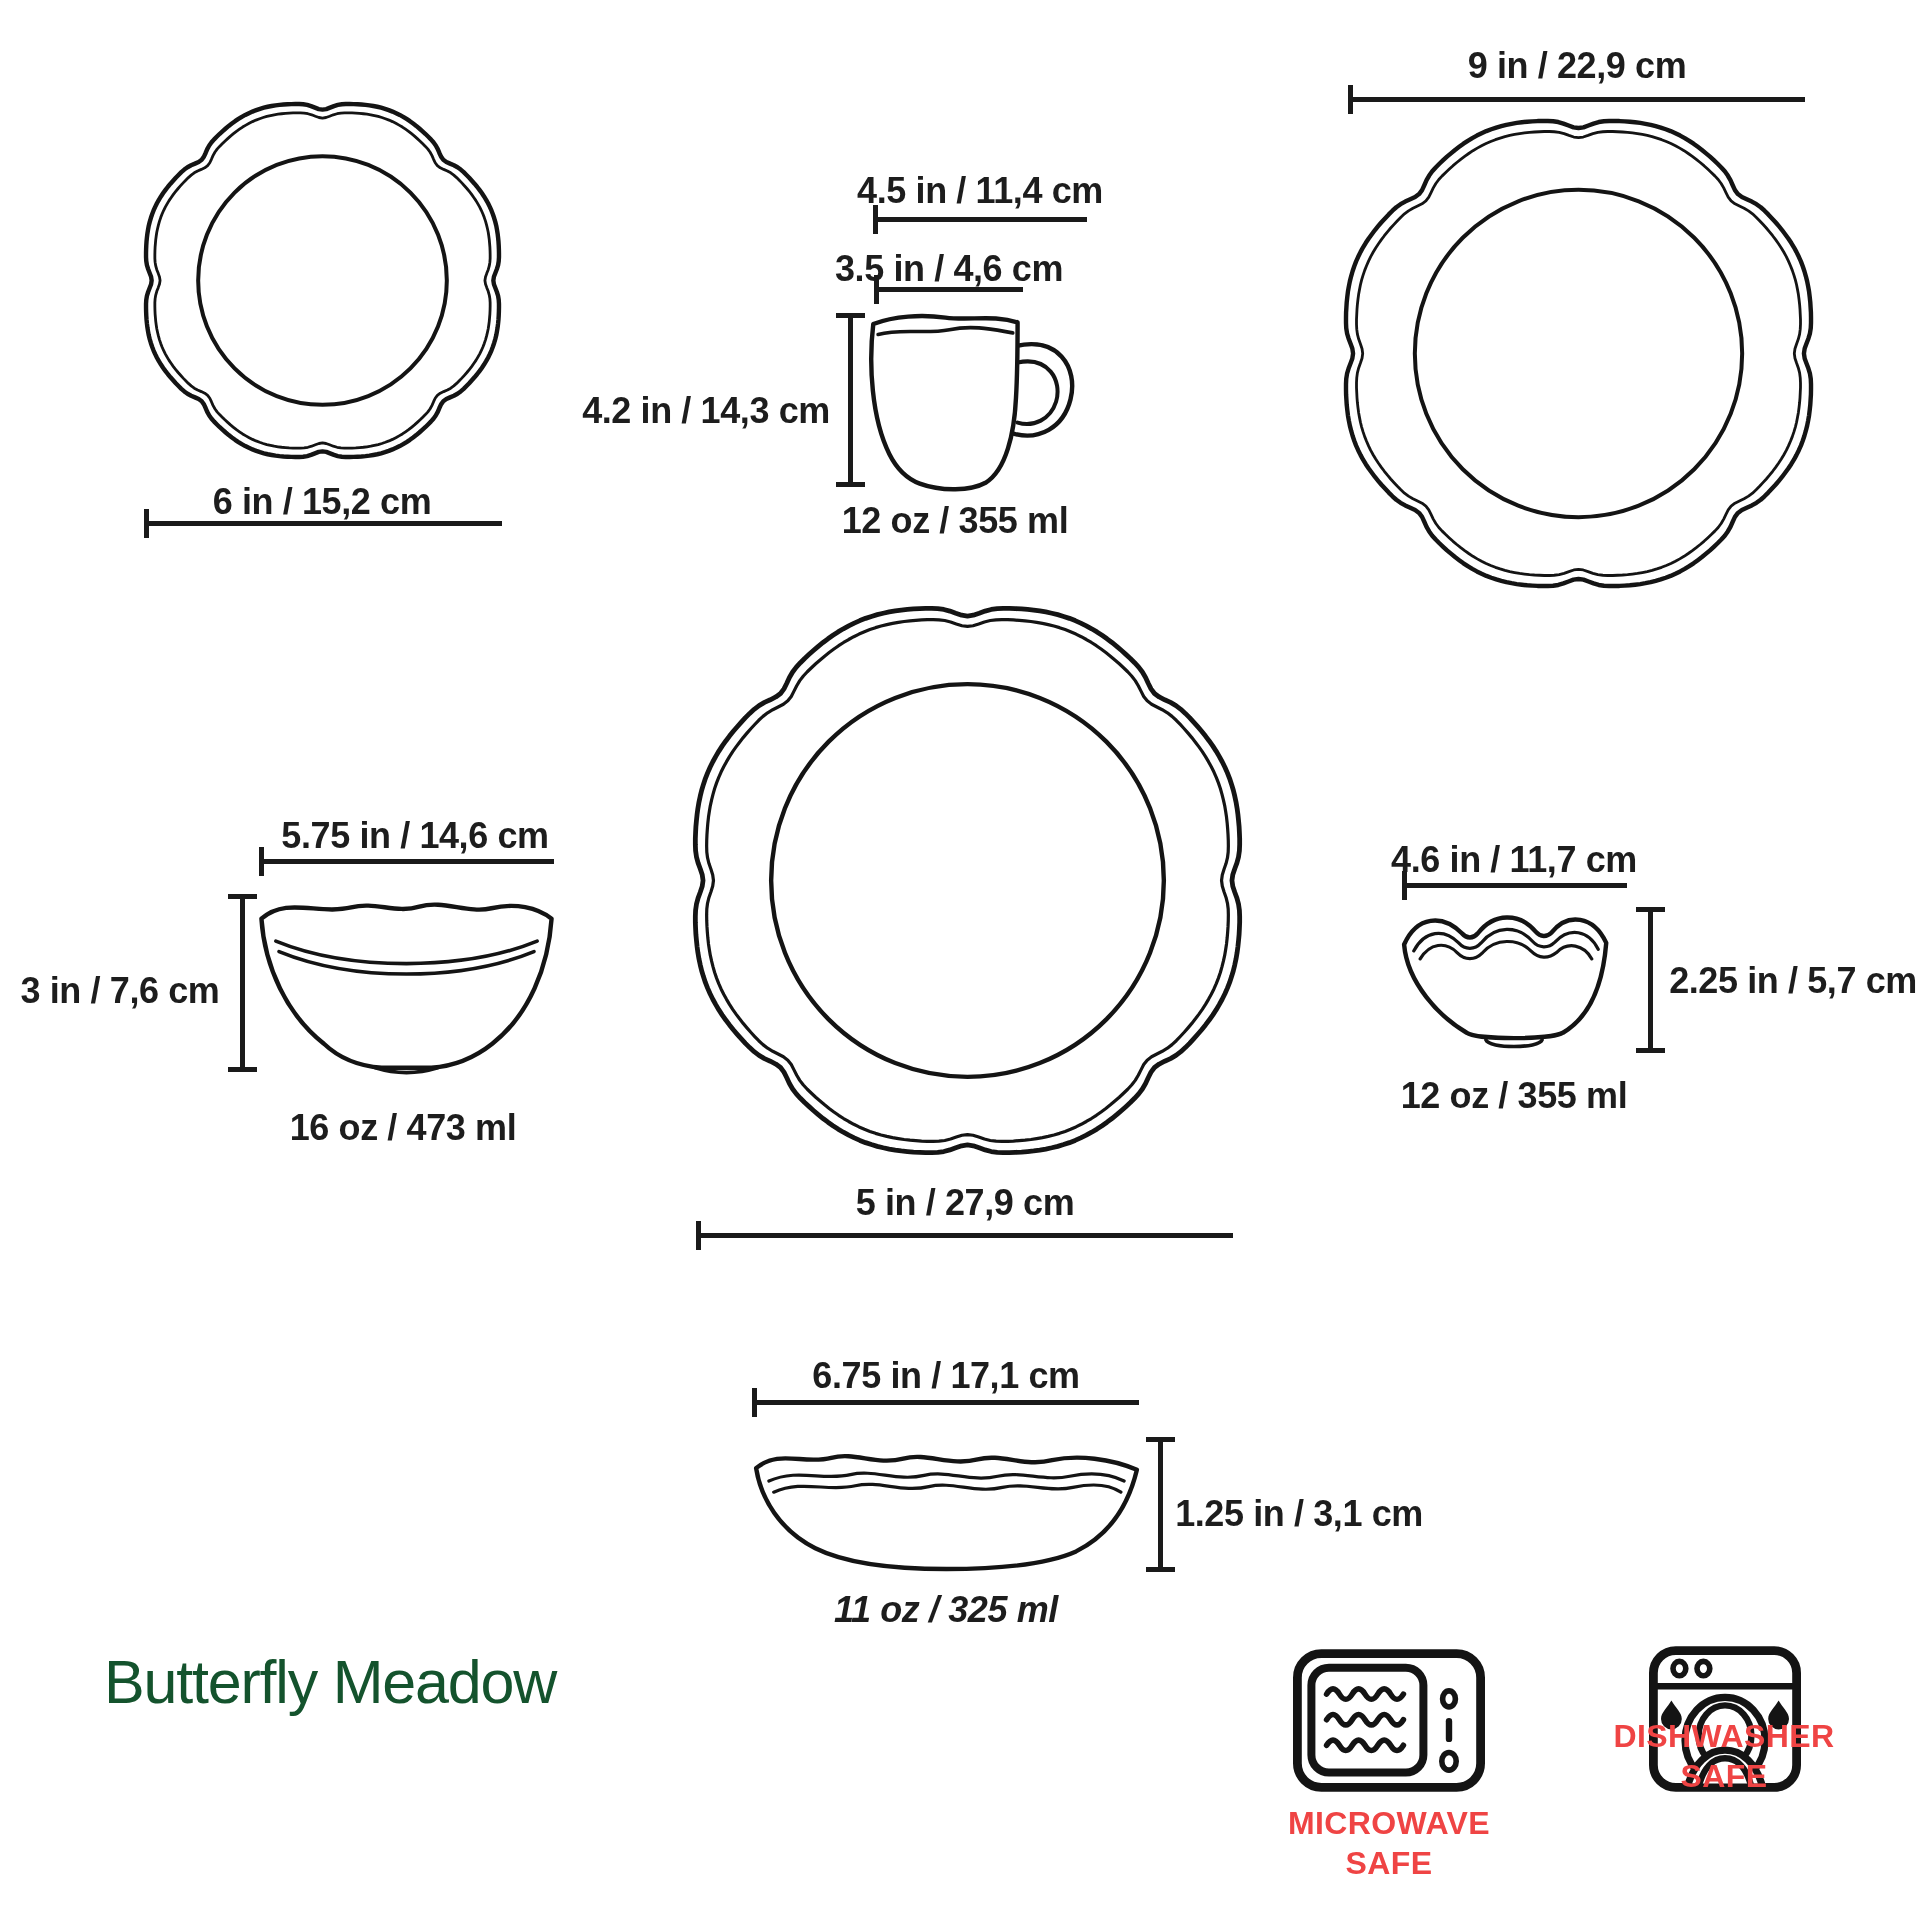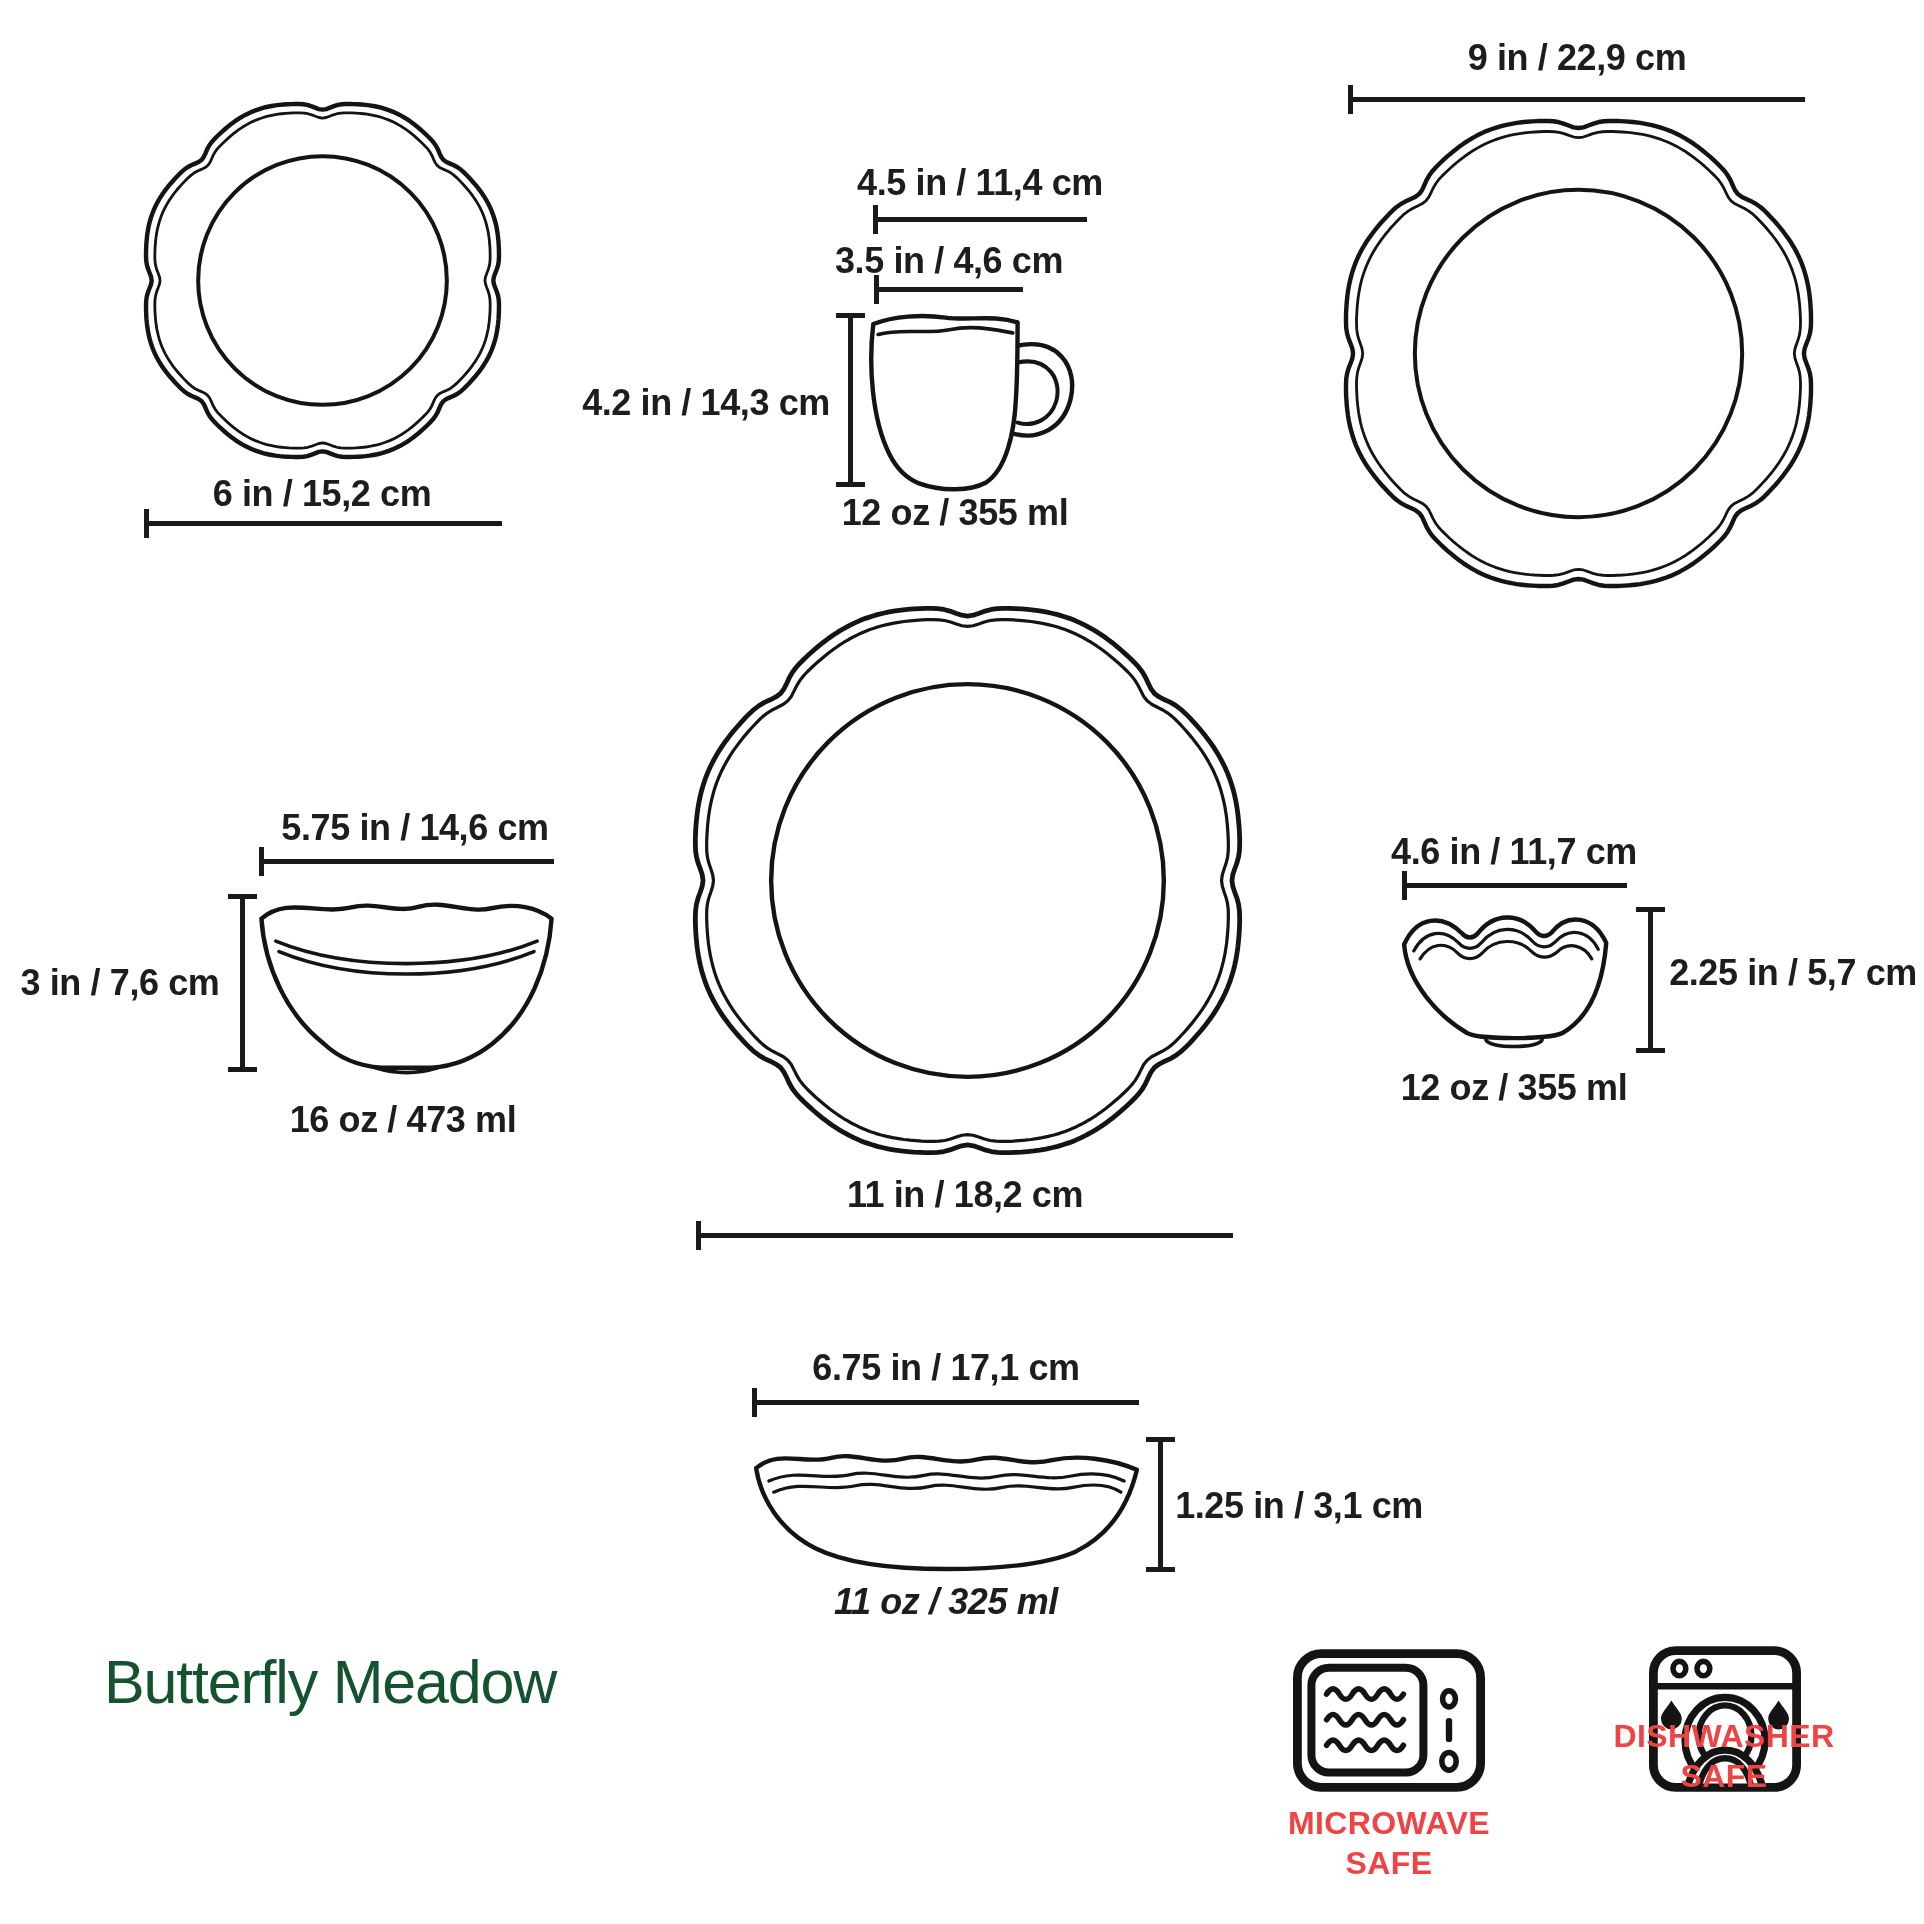--- a/index.html
+++ b/index.html
@@ -14,21 +14,21 @@
   
   .dimh{position:absolute;height:4.8px;background:#1a1a1a;}
   .dimh::before,.dimh::after{content:"";position:absolute;top:-12px;width:4.8px;height:29px;background:#1a1a1a;}
   .dimh::before{left:0;}　.dimh::after{right:0;}
   .dimv{position:absolute;width:4.8px;background:#1a1a1a;}
   .dimv::before,.dimv::after{content:"";position:absolute;left:-12px;width:29px;height:4.8px;background:#1a1a1a;}
   .dimv::before{top:0;} .dimv::after{bottom:0;}
   
   .dlabel{
     position:absolute;transform:translate(-50%,-50%);
-    font-size:36px;font-weight:700;letter-spacing:-0.4px;white-space:nowrap;color:#1d1d1d;
+    font-size:36px;font-weight:700;letter-spacing:-0.4px;white-space:nowrap;color:#1d1d1d;margin-top:8px;
   }
   .brand{position:absolute;left:104px;top:1649px;}
   .brand-title{margin:0;font-size:61px;font-weight:500;letter-spacing:-1.2px;color:#14532d;line-height:1.1;}
   .brand-sub{margin:11.2px 0 0 0;font-size:46px;font-weight:400;letter-spacing:-0.4px;color:#3d3d3d;line-height:1.1;}
   .badge-label{
     position:absolute;transform:translateX(-50%);text-align:center;
     font-size:32px;font-weight:800;letter-spacing:0.4px;line-height:1.25;color:#ef4444;white-space:nowrap;
   }
   .badge-label span{display:block;}
 </style>
@@ -82,21 +82,21 @@
     <path class="ink" stroke-width="4.5" d="M30,93 C74,111 124,121 189,121 C254,121 304,111 348,93"></path>
     <path class="ink" stroke-width="4.5" d="M150,238 Q189,250 228,238"></path>
   </svg>
   <div class="dlabel" style="left:403px;top:1120px;">16 oz / 473 ml</div>
 
   <svg style="left:683px;top:596px;" width="569" height="569" viewBox="-355 -355 710 710">
     <path class="ink fillw" stroke-width="6" d="M330.0,0.0L331.0,7.2L333.5,14.6L336.2,22.0L338.2,29.6L339.3,37.2L339.6,44.7L339.6,52.3L339.3,59.8L338.9,67.4L338.2,75.0L337.4,82.6L336.4,90.1L335.1,97.7L333.5,105.2L331.7,112.6L329.5,119.9L327.1,127.2L324.3,134.3L321.2,141.3L317.8,148.2L314.1,154.9L310.2,161.5L306.0,167.9L301.6,174.1L297.0,180.2L292.2,186.2L287.3,191.9L282.2,197.6L277.1,203.2L271.8,208.5L266.2,213.6L260.1,218.2L253.3,222.2L246.1,225.5L239.2,229.0L233.3,233.3L229.0,239.2L225.5,246.1L222.2,253.3L218.2,260.1L213.6,266.2L208.5,271.8L203.2,277.1L197.6,282.2L191.9,287.3L186.2,292.2L180.2,297.0L174.1,301.6L167.9,306.0L161.5,310.2L154.9,314.1L148.2,317.8L141.3,321.2L134.3,324.3L127.2,327.1L119.9,329.5L112.6,331.7L105.2,333.5L97.7,335.1L90.1,336.4L82.6,337.4L75.0,338.2L67.4,338.9L59.8,339.3L52.3,339.6L44.7,339.6L37.2,339.3L29.6,338.2L22.0,336.2L14.6,333.5L7.2,331.0L0.0,330.0L-7.2,331.0L-14.6,333.5L-22.0,336.2L-29.6,338.2L-37.2,339.3L-44.7,339.6L-52.3,339.6L-59.8,339.3L-67.4,338.9L-75.0,338.2L-82.6,337.4L-90.1,336.4L-97.7,335.1L-105.2,333.5L-112.6,331.7L-119.9,329.5L-127.2,327.1L-134.3,324.3L-141.3,321.2L-148.2,317.8L-154.9,314.1L-161.5,310.2L-167.9,306.0L-174.1,301.6L-180.2,297.0L-186.2,292.2L-191.9,287.3L-197.6,282.2L-203.2,277.1L-208.5,271.8L-213.6,266.2L-218.2,260.1L-222.2,253.3L-225.5,246.1L-229.0,239.2L-233.3,233.3L-239.2,229.0L-246.1,225.5L-253.3,222.2L-260.1,218.2L-266.2,213.6L-271.8,208.5L-277.1,203.2L-282.2,197.6L-287.3,191.9L-292.2,186.2L-297.0,180.2L-301.6,174.1L-306.0,167.9L-310.2,161.5L-314.1,154.9L-317.8,148.2L-321.2,141.3L-324.3,134.3L-327.1,127.2L-329.5,119.9L-331.7,112.6L-333.5,105.2L-335.1,97.7L-336.4,90.1L-337.4,82.6L-338.2,75.0L-338.9,67.4L-339.3,59.8L-339.6,52.3L-339.6,44.7L-339.3,37.2L-338.2,29.6L-336.2,22.0L-333.5,14.6L-331.0,7.2L-330.0,0.0L-331.0,-7.2L-333.5,-14.6L-336.2,-22.0L-338.2,-29.6L-339.3,-37.2L-339.6,-44.7L-339.6,-52.3L-339.3,-59.8L-338.9,-67.4L-338.2,-75.0L-337.4,-82.6L-336.4,-90.1L-335.1,-97.7L-333.5,-105.2L-331.7,-112.6L-329.5,-119.9L-327.1,-127.2L-324.3,-134.3L-321.2,-141.3L-317.8,-148.2L-314.1,-154.9L-310.2,-161.5L-306.0,-167.9L-301.6,-174.1L-297.0,-180.2L-292.2,-186.2L-287.3,-191.9L-282.2,-197.6L-277.1,-203.2L-271.8,-208.5L-266.2,-213.6L-260.1,-218.2L-253.3,-222.2L-246.1,-225.5L-239.2,-229.0L-233.3,-233.3L-229.0,-239.2L-225.5,-246.1L-222.2,-253.3L-218.2,-260.1L-213.6,-266.2L-208.5,-271.8L-203.2,-277.1L-197.6,-282.2L-191.9,-287.3L-186.2,-292.2L-180.2,-297.0L-174.1,-301.6L-167.9,-306.0L-161.5,-310.2L-154.9,-314.1L-148.2,-317.8L-141.3,-321.2L-134.3,-324.3L-127.2,-327.1L-119.9,-329.5L-112.6,-331.7L-105.2,-333.5L-97.7,-335.1L-90.1,-336.4L-82.6,-337.4L-75.0,-338.2L-67.4,-338.9L-59.8,-339.3L-52.3,-339.6L-44.7,-339.6L-37.2,-339.3L-29.6,-338.2L-22.0,-336.2L-14.6,-333.5L-7.2,-331.0L-0.0,-330.0L7.2,-331.0L14.6,-333.5L22.0,-336.2L29.6,-338.2L37.2,-339.3L44.7,-339.6L52.3,-339.6L59.8,-339.3L67.4,-338.9L75.0,-338.2L82.6,-337.4L90.1,-336.4L97.7,-335.1L105.2,-333.5L112.6,-331.7L119.9,-329.5L127.2,-327.1L134.3,-324.3L141.3,-321.2L148.2,-317.8L154.9,-314.1L161.5,-310.2L167.9,-306.0L174.1,-301.6L180.2,-297.0L186.2,-292.2L191.9,-287.3L197.6,-282.2L203.2,-277.1L208.5,-271.8L213.6,-266.2L218.2,-260.1L222.2,-253.3L225.5,-246.1L229.0,-239.2L233.3,-233.3L239.2,-229.0L246.1,-225.5L253.3,-222.2L260.1,-218.2L266.2,-213.6L271.8,-208.5L277.1,-203.2L282.2,-197.6L287.3,-191.9L292.2,-186.2L297.0,-180.2L301.6,-174.1L306.0,-167.9L310.2,-161.5L314.1,-154.9L317.8,-148.2L321.2,-141.3L324.3,-134.3L327.1,-127.2L329.5,-119.9L331.7,-112.6L333.5,-105.2L335.1,-97.7L336.4,-90.1L337.4,-82.6L338.2,-75.0L338.9,-67.4L339.3,-59.8L339.6,-52.3L339.6,-44.7L339.3,-37.2L338.2,-29.6L336.2,-22.0L333.5,-14.6L331.0,-7.2L330.0,-0.0Z"></path>
     <path class="ink" stroke-width="4" d="M317.0,0.0L317.9,6.9L320.1,14.0L322.6,21.1L324.4,28.4L325.3,35.6L325.5,42.9L325.4,50.1L325.1,57.3L324.6,64.6L324.0,71.8L323.2,79.1L322.1,86.3L320.9,93.5L319.3,100.7L317.5,107.8L315.5,114.8L313.1,121.8L310.4,128.6L307.5,135.3L304.2,141.9L300.7,148.3L297.0,154.6L293.0,160.8L288.8,166.7L284.4,172.6L279.9,178.3L275.2,183.9L270.4,189.4L265.5,194.7L260.5,199.9L255.2,204.8L249.4,209.3L243.0,213.1L236.3,216.5L229.7,219.9L224.2,224.2L219.9,229.7L216.5,236.3L213.1,243.0L209.3,249.4L204.8,255.2L199.9,260.5L194.7,265.5L189.4,270.4L183.9,275.2L178.3,279.9L172.6,284.4L166.7,288.8L160.8,293.0L154.6,297.0L148.3,300.7L141.9,304.2L135.3,307.5L128.6,310.4L121.8,313.1L114.8,315.5L107.8,317.5L100.7,319.3L93.5,320.9L86.3,322.1L79.1,323.2L71.8,324.0L64.6,324.6L57.3,325.1L50.1,325.4L42.9,325.5L35.6,325.3L28.4,324.4L21.1,322.6L14.0,320.1L6.9,317.9L0.0,317.0L-6.9,317.9L-14.0,320.1L-21.1,322.6L-28.4,324.4L-35.6,325.3L-42.9,325.5L-50.1,325.4L-57.3,325.1L-64.6,324.6L-71.8,324.0L-79.1,323.2L-86.3,322.1L-93.5,320.9L-100.7,319.3L-107.8,317.5L-114.8,315.5L-121.8,313.1L-128.6,310.4L-135.3,307.5L-141.9,304.2L-148.3,300.7L-154.6,297.0L-160.8,293.0L-166.7,288.8L-172.6,284.4L-178.3,279.9L-183.9,275.2L-189.4,270.4L-194.7,265.5L-199.9,260.5L-204.8,255.2L-209.3,249.4L-213.1,243.0L-216.5,236.3L-219.9,229.7L-224.2,224.2L-229.7,219.9L-236.3,216.5L-243.0,213.1L-249.4,209.3L-255.2,204.8L-260.5,199.9L-265.5,194.7L-270.4,189.4L-275.2,183.9L-279.9,178.3L-284.4,172.6L-288.8,166.7L-293.0,160.8L-297.0,154.6L-300.7,148.3L-304.2,141.9L-307.5,135.3L-310.4,128.6L-313.1,121.8L-315.5,114.8L-317.5,107.8L-319.3,100.7L-320.9,93.5L-322.1,86.3L-323.2,79.1L-324.0,71.8L-324.6,64.6L-325.1,57.3L-325.4,50.1L-325.5,42.9L-325.3,35.6L-324.4,28.4L-322.6,21.1L-320.1,14.0L-317.9,6.9L-317.0,0.0L-317.9,-6.9L-320.1,-14.0L-322.6,-21.1L-324.4,-28.4L-325.3,-35.6L-325.5,-42.9L-325.4,-50.1L-325.1,-57.3L-324.6,-64.6L-324.0,-71.8L-323.2,-79.1L-322.1,-86.3L-320.9,-93.5L-319.3,-100.7L-317.5,-107.8L-315.5,-114.8L-313.1,-121.8L-310.4,-128.6L-307.5,-135.3L-304.2,-141.9L-300.7,-148.3L-297.0,-154.6L-293.0,-160.8L-288.8,-166.7L-284.4,-172.6L-279.9,-178.3L-275.2,-183.9L-270.4,-189.4L-265.5,-194.7L-260.5,-199.9L-255.2,-204.8L-249.4,-209.3L-243.0,-213.1L-236.3,-216.5L-229.7,-219.9L-224.2,-224.2L-219.9,-229.7L-216.5,-236.3L-213.1,-243.0L-209.3,-249.4L-204.8,-255.2L-199.9,-260.5L-194.7,-265.5L-189.4,-270.4L-183.9,-275.2L-178.3,-279.9L-172.6,-284.4L-166.7,-288.8L-160.8,-293.0L-154.6,-297.0L-148.3,-300.7L-141.9,-304.2L-135.3,-307.5L-128.6,-310.4L-121.8,-313.1L-114.8,-315.5L-107.8,-317.5L-100.7,-319.3L-93.5,-320.9L-86.3,-322.1L-79.1,-323.2L-71.8,-324.0L-64.6,-324.6L-57.3,-325.1L-50.1,-325.4L-42.9,-325.5L-35.6,-325.3L-28.4,-324.4L-21.1,-322.6L-14.0,-320.1L-6.9,-317.9L-0.0,-317.0L6.9,-317.9L14.0,-320.1L21.1,-322.6L28.4,-324.4L35.6,-325.3L42.9,-325.5L50.1,-325.4L57.3,-325.1L64.6,-324.6L71.8,-324.0L79.1,-323.2L86.3,-322.1L93.5,-320.9L100.7,-319.3L107.8,-317.5L114.8,-315.5L121.8,-313.1L128.6,-310.4L135.3,-307.5L141.9,-304.2L148.3,-300.7L154.6,-297.0L160.8,-293.0L166.7,-288.8L172.6,-284.4L178.3,-279.9L183.9,-275.2L189.4,-270.4L194.7,-265.5L199.9,-260.5L204.8,-255.2L209.3,-249.4L213.1,-243.0L216.5,-236.3L219.9,-229.7L224.2,-224.2L229.7,-219.9L236.3,-216.5L243.0,-213.1L249.4,-209.3L255.2,-204.8L260.5,-199.9L265.5,-194.7L270.4,-189.4L275.2,-183.9L279.9,-178.3L284.4,-172.6L288.8,-166.7L293.0,-160.8L297.0,-154.6L300.7,-148.3L304.2,-141.9L307.5,-135.3L310.4,-128.6L313.1,-121.8L315.5,-114.8L317.5,-107.8L319.3,-100.7L320.9,-93.5L322.1,-86.3L323.2,-79.1L324.0,-71.8L324.6,-64.6L325.1,-57.3L325.4,-50.1L325.5,-42.9L325.3,-35.6L324.4,-28.4L322.6,-21.1L320.1,-14.0L317.9,-6.9L317.0,-0.0Z"></path>
     <circle class="ink" stroke-width="5.5" cx="0" cy="0" r="245"></circle>
   </svg>
-  <div class="dlabel" style="left:965px;top:1195px;">11 in / 18,2 cm</div>
+  <div class="dlabel" style="left:965px;top:1195px;">5 in / 27,9 cm</div>
   <div class="dimh" style="left:696px;top:1233px;width:537px;"></div>
 
   <div class="dlabel" style="left:1514px;top:852px;">4.6 in / 11,7 cm</div>
   <div class="dimh" style="left:1402px;top:883px;width:225px;"></div>
   <div class="dlabel" style="left:1793px;top:973px;">2.25 in / 5,7 cm</div>
   <div class="dimv" style="left:1648px;top:907px;height:146px;"></div>
   <svg style="left:1396px;top:906px;" width="236" height="154" viewBox="0 0 294 192">
     <path class="ink fillw" stroke-width="5.5" d="M10,48 C26,12 58,10 82,34 C88,41 96,41 102,34
       C122,8 154,8 174,32 C180,39 188,39 194,33 C214,8 246,12 262,46
       C258,96 242,138 208,158 C194,167 100,167 88,158 C54,138 14,96 10,48 Z"></path>

